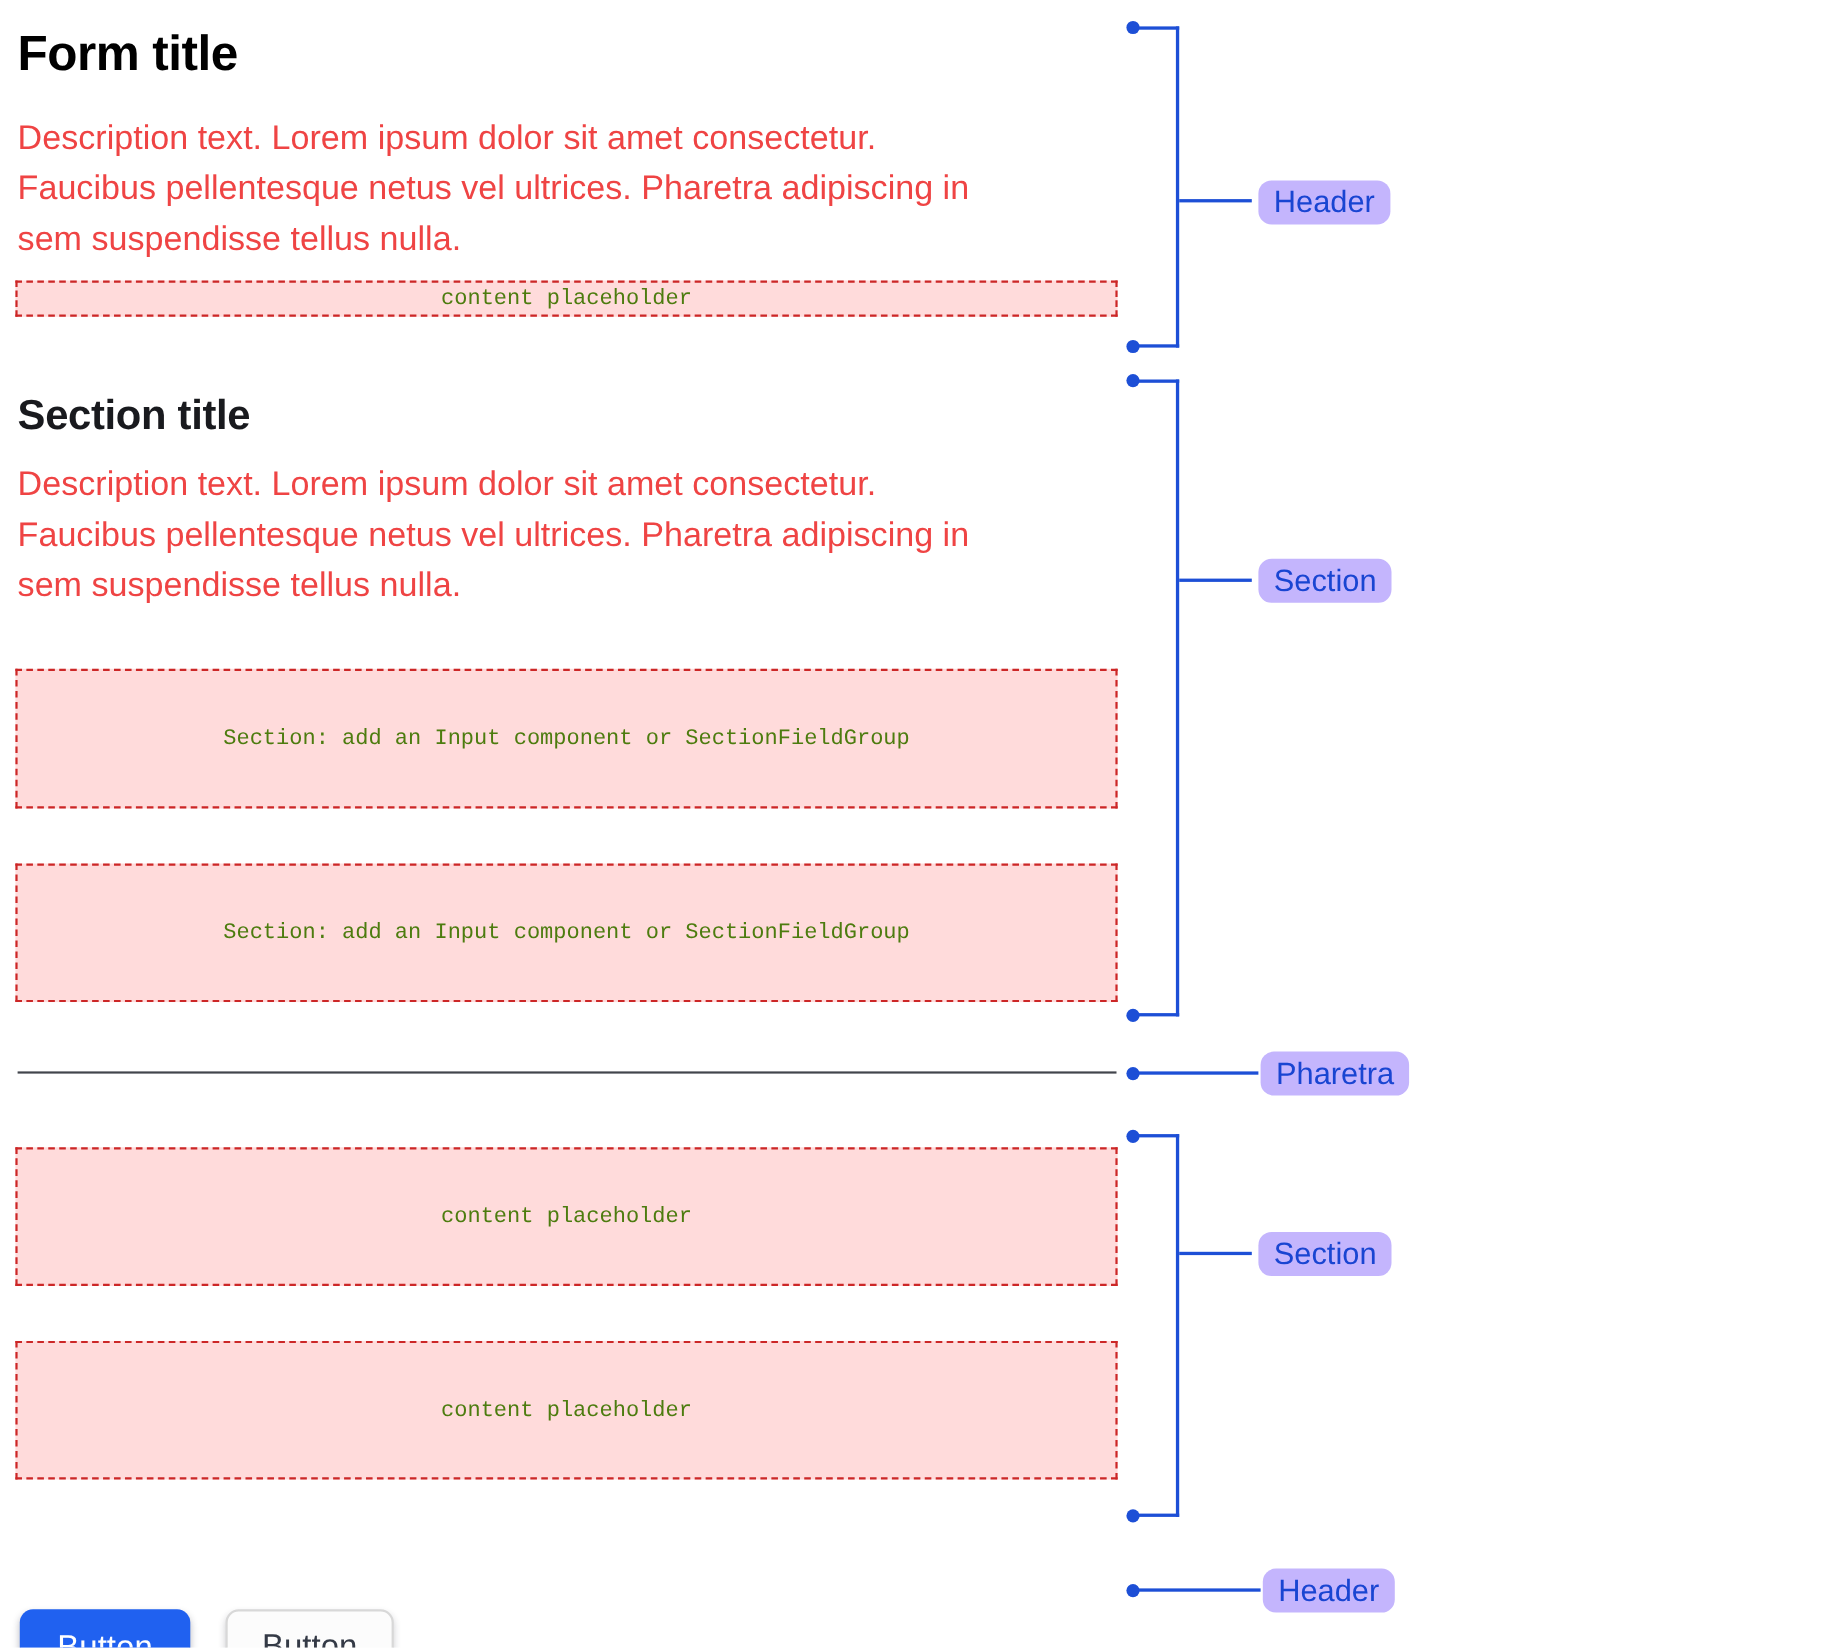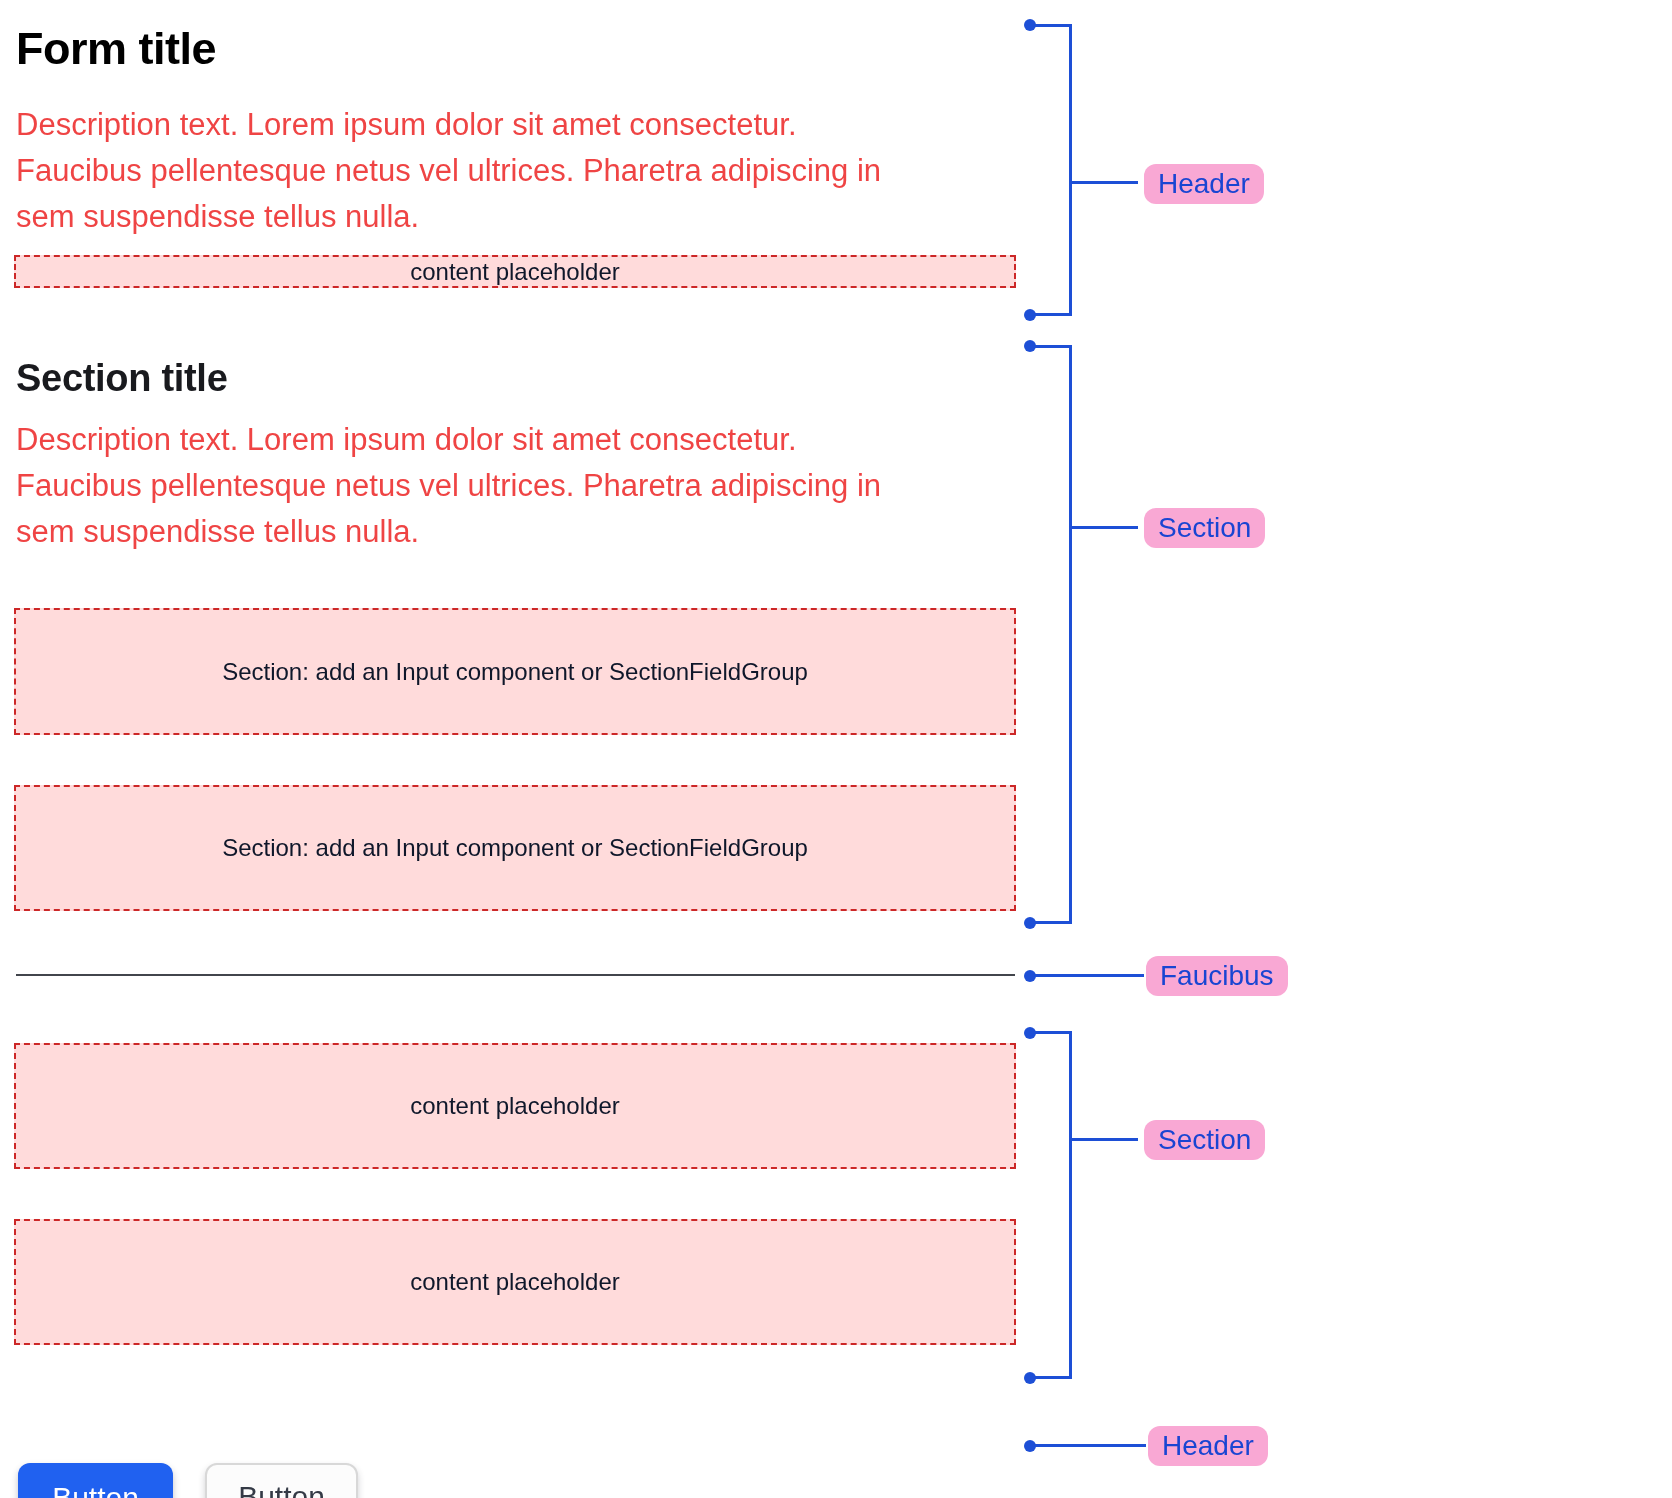--- a/index.html
+++ b/index.html
@@ -21,21 +21,21 @@
   .desc{left:16px;color:#ef4444;font-size:31px;}
   .desc .line{line-height:46px;white-space:nowrap;}
   .desc1{top:102px;}
   .desc2{top:417px;}
 
   .ph-box{
     left:14px;width:1002px;background:#ffdbdb;border:2px dashed #cc2727;
     box-sizing:border-box;display:flex;align-items:center;justify-content:center;
   }
   .ph-text{
-    font-family:Liberation Sans, sans-serif;font-size:24px;color:#0f172a;white-space:nowrap;
+    font-family:Liberation Mono, monospace;font-size:20px;color:#4d7c0f;white-space:nowrap;
   }
   .ph-header{top:255px;height:33px;}
   .ph-slot1{top:608px;height:127px;}
   .ph-slot2{top:785px;height:126px;}
   .ph-content3{top:1043px;height:126px;}
   .ph-content4{top:1219px;height:126px;}
 
   .separator{left:16px;top:974px;width:999px;height:2px;background:#42454c;}
 
   .btn{
@@ -49,21 +49,21 @@
   }
   .btn-secondary{
     left:205px;width:153px;height:68px;background:#fcfcfc;color:#343a46;
     border:2px solid #d8d8d8;box-shadow:0 4px 7px rgba(40,40,60,0.22);
   }
 
   
   .a-line{background:#1d4fd6;}
   .dot{width:12px;height:12px;border-radius:50%;background:#1d4fd6;}
   .a-label{
-    height:40px;border-radius:12px;background:#f9a8d4;color:#1945d2;
+    height:40px;border-radius:12px;background:#c4b5fd;color:#1945d2;
     display:flex;align-items:center;justify-content:center;
     font-size:28px;padding:0 14px;white-space:nowrap;
   }
 </style>
 </head>
 <body>
 
 <div id="canvas">
 
   <div class="abs form-title">Form title</div>
@@ -118,21 +118,21 @@
   <div class="abs dot" style="left:1024px;top:340px;"></div>
   <div class="abs a-line" style="left:1030px;top:345px;width:42px;height:3px;"></div>
   <div class="abs a-line" style="left:1069px;top:345px;width:3px;height:579px;"></div>
   <div class="abs a-line" style="left:1030px;top:921px;width:42px;height:3px;"></div>
   <div class="abs dot" style="left:1024px;top:917px;"></div>
   <div class="abs a-line" style="left:1072px;top:526px;width:66px;height:3px;"></div>
   <div class="abs a-label" style="left:1144px;top:508px;">Section</div>
 
   <div class="abs dot" style="left:1024px;top:970px;"></div>
   <div class="abs a-line" style="left:1030px;top:974px;width:114px;height:3px;"></div>
-  <div class="abs a-label" style="left:1146px;top:956px;">Faucibus</div>
+  <div class="abs a-label" style="left:1146px;top:956px;">Pharetra</div>
 
   <div class="abs dot" style="left:1024px;top:1027px;"></div>
   <div class="abs a-line" style="left:1030px;top:1031px;width:42px;height:3px;"></div>
   <div class="abs a-line" style="left:1069px;top:1031px;width:3px;height:348px;"></div>
   <div class="abs a-line" style="left:1030px;top:1376px;width:42px;height:3px;"></div>
   <div class="abs dot" style="left:1024px;top:1372px;"></div>
   <div class="abs a-line" style="left:1072px;top:1138px;width:66px;height:3px;"></div>
   <div class="abs a-label" style="left:1144px;top:1120px;">Section</div>
 
   <div class="abs dot" style="left:1024px;top:1440px;"></div>

